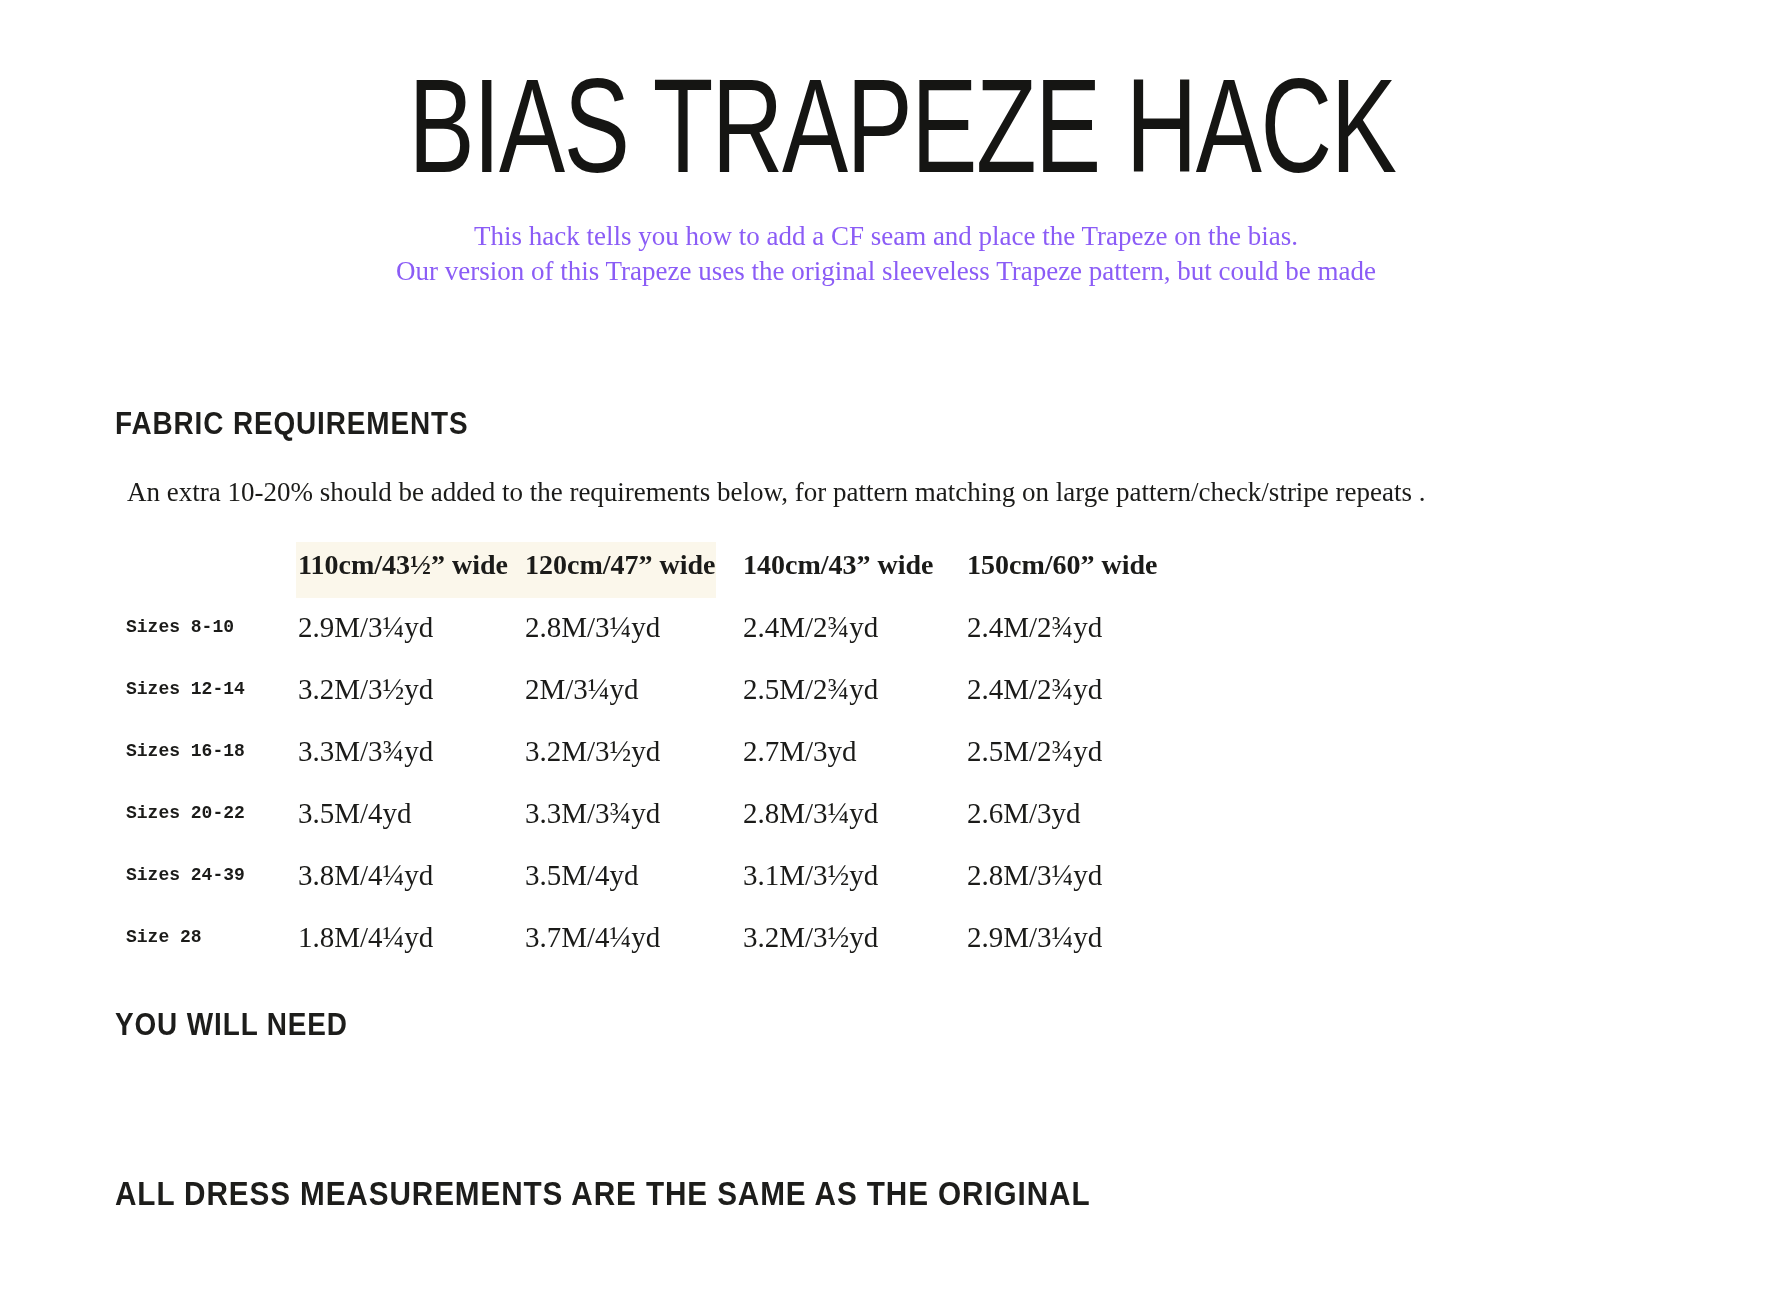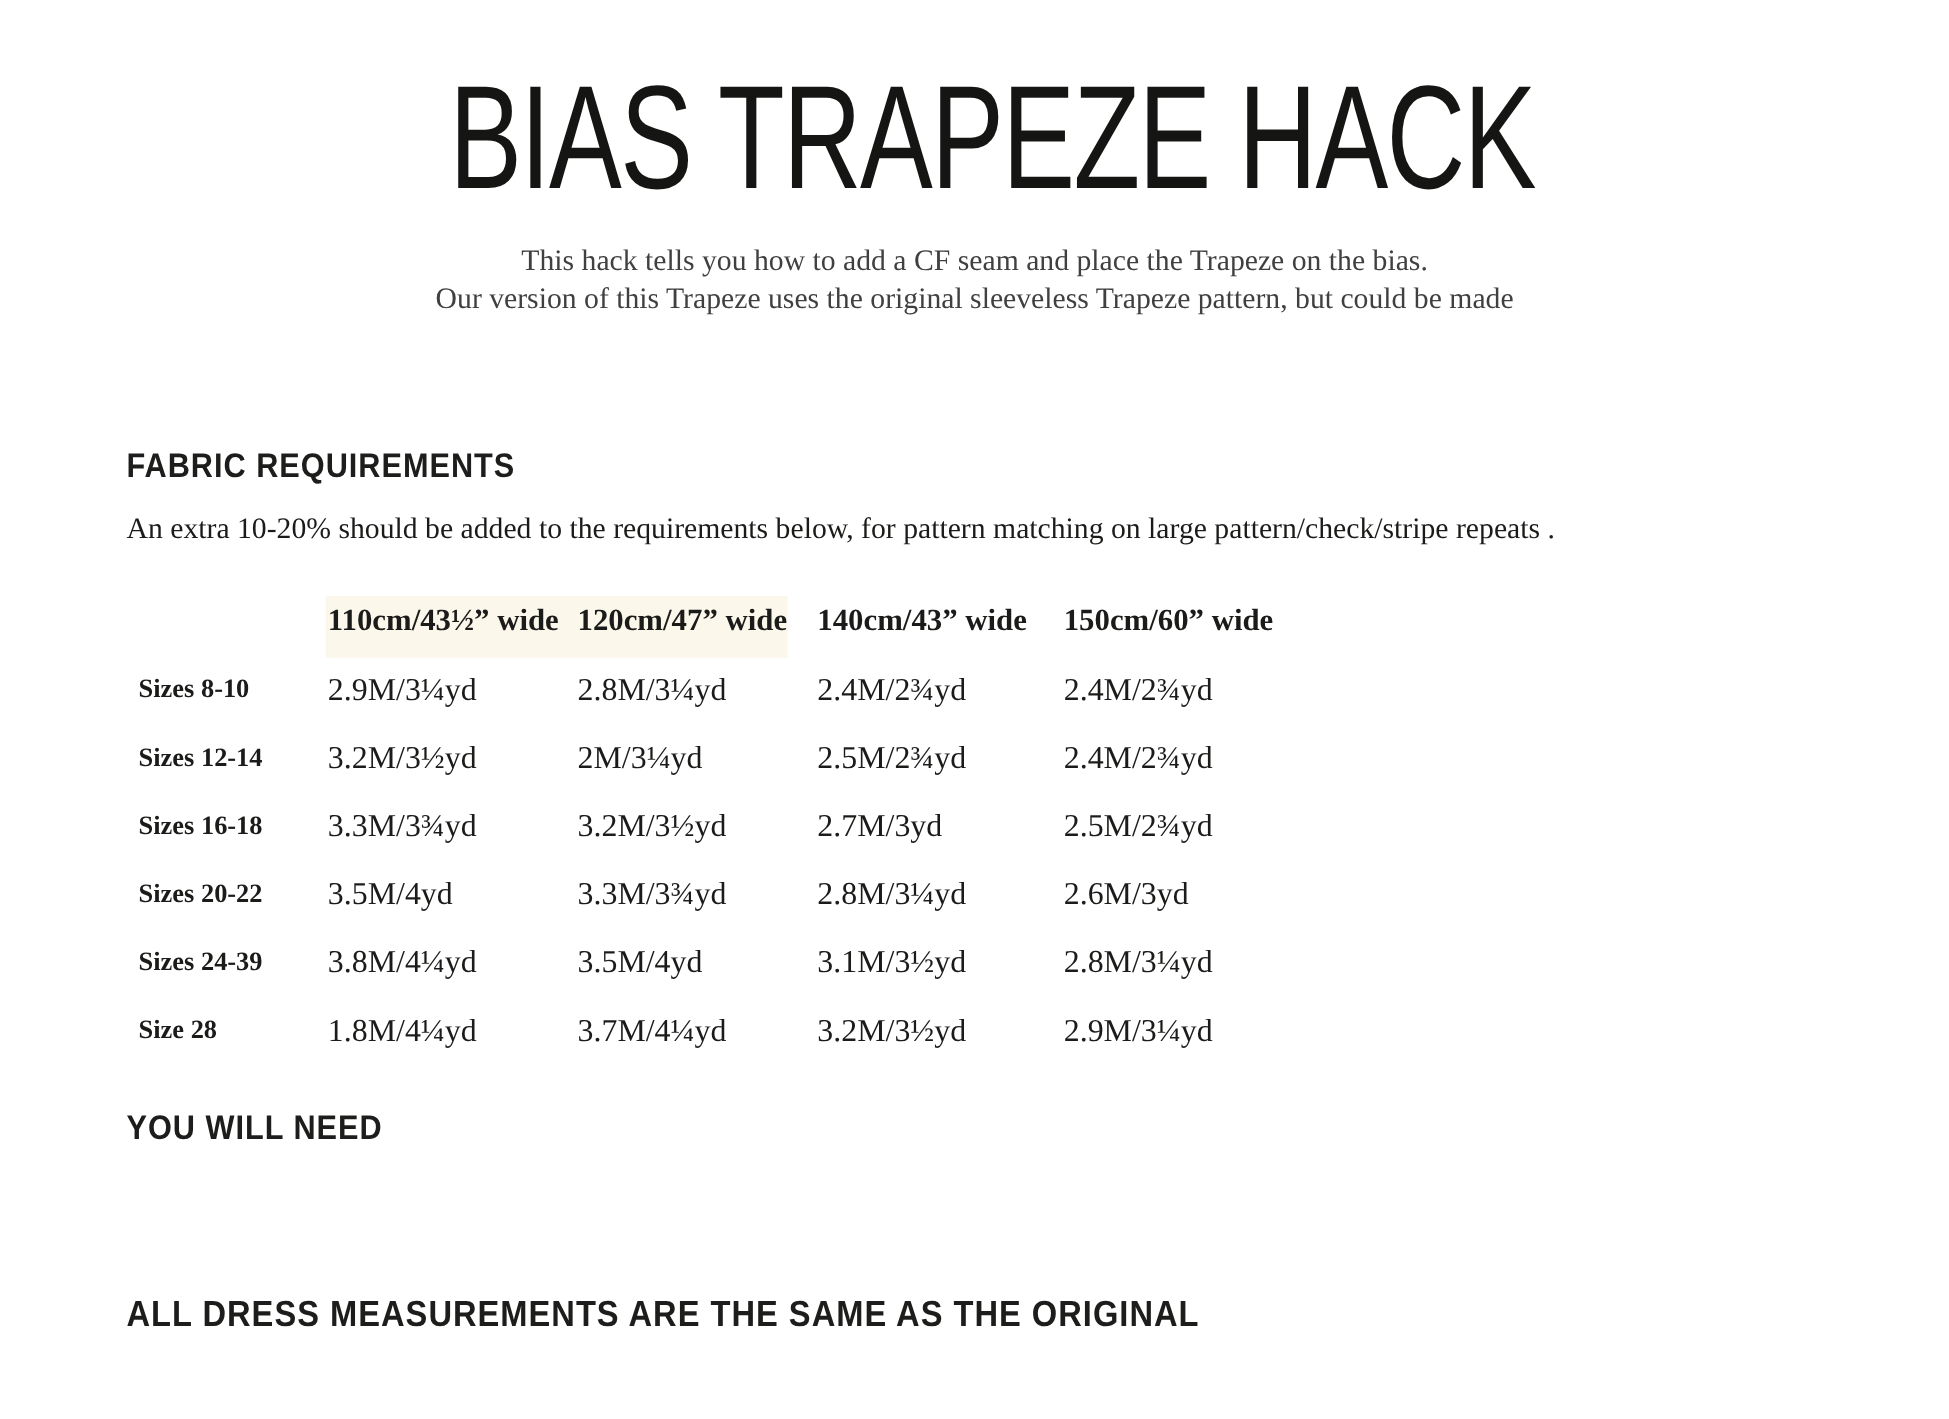--- a/index.html
+++ b/index.html
@@ -24,61 +24,61 @@
     transform:scaleX(0.74); transform-origin:center top;
     white-space:nowrap;
     color:#151513;
   }
 
   
   .intro {
     position:absolute; top:219px; left:0; width:1772px;
     text-align:center;
     font-size:27px; line-height:35px;
-    color:#404040;
+    color:#8b5cf6;
   }
 
   
   .sec-head {
     position:absolute; margin:0;
     font-family:"Liberation Sans", sans-serif;
     font-weight:700;
     font-size:31px; line-height:1;
     letter-spacing:1px;
     transform:scaleX(0.9); transform-origin:left center;
     white-space:nowrap;
     color:#1d1d1b;
   }
   .fr-head   { left:115px; top:408px; }
   .ywn-head  { left:115px; top:1009px; }
   .footer-note { left:115px; top:1177px; font-size:33px; }
 
   .fr-note {
-    position:absolute; left:115px; top:467px; margin:0;
+    position:absolute; left:115px; top:467px; margin:12px;
     font-size:27px; line-height:1;
     white-space:nowrap;
   }
 
   
   .header-highlight {
     position:absolute; left:296px; top:542px;
     width:420px; height:56px;
     background:#fbf7eb;
   }
 
   .fabric-table {
     position:absolute; left:126px; top:534px;
     display:grid;
     grid-template-columns:172px 227px 218px 224px 210px;
     grid-auto-rows:62px;
     align-items:center;
     font-size:29px; line-height:1;
   }
   .fabric-table .th { font-weight:700; font-size:28px; white-space:nowrap; }
-  .fabric-table .row-label { font-weight:700; font-size:24px; white-space:nowrap; }
+  .fabric-table .row-label { font-weight:700; font-size:18px; white-space:nowrap;font-family:Liberation Mono, monospace; }
   .fabric-table .val { white-space:nowrap; }
 
   .ywn-items {
     position:absolute; left:115px; top:1062px;
     font-size:29px; line-height:35px;
     letter-spacing:0.5px;
   }
 </style>
 </head>
 <body>

